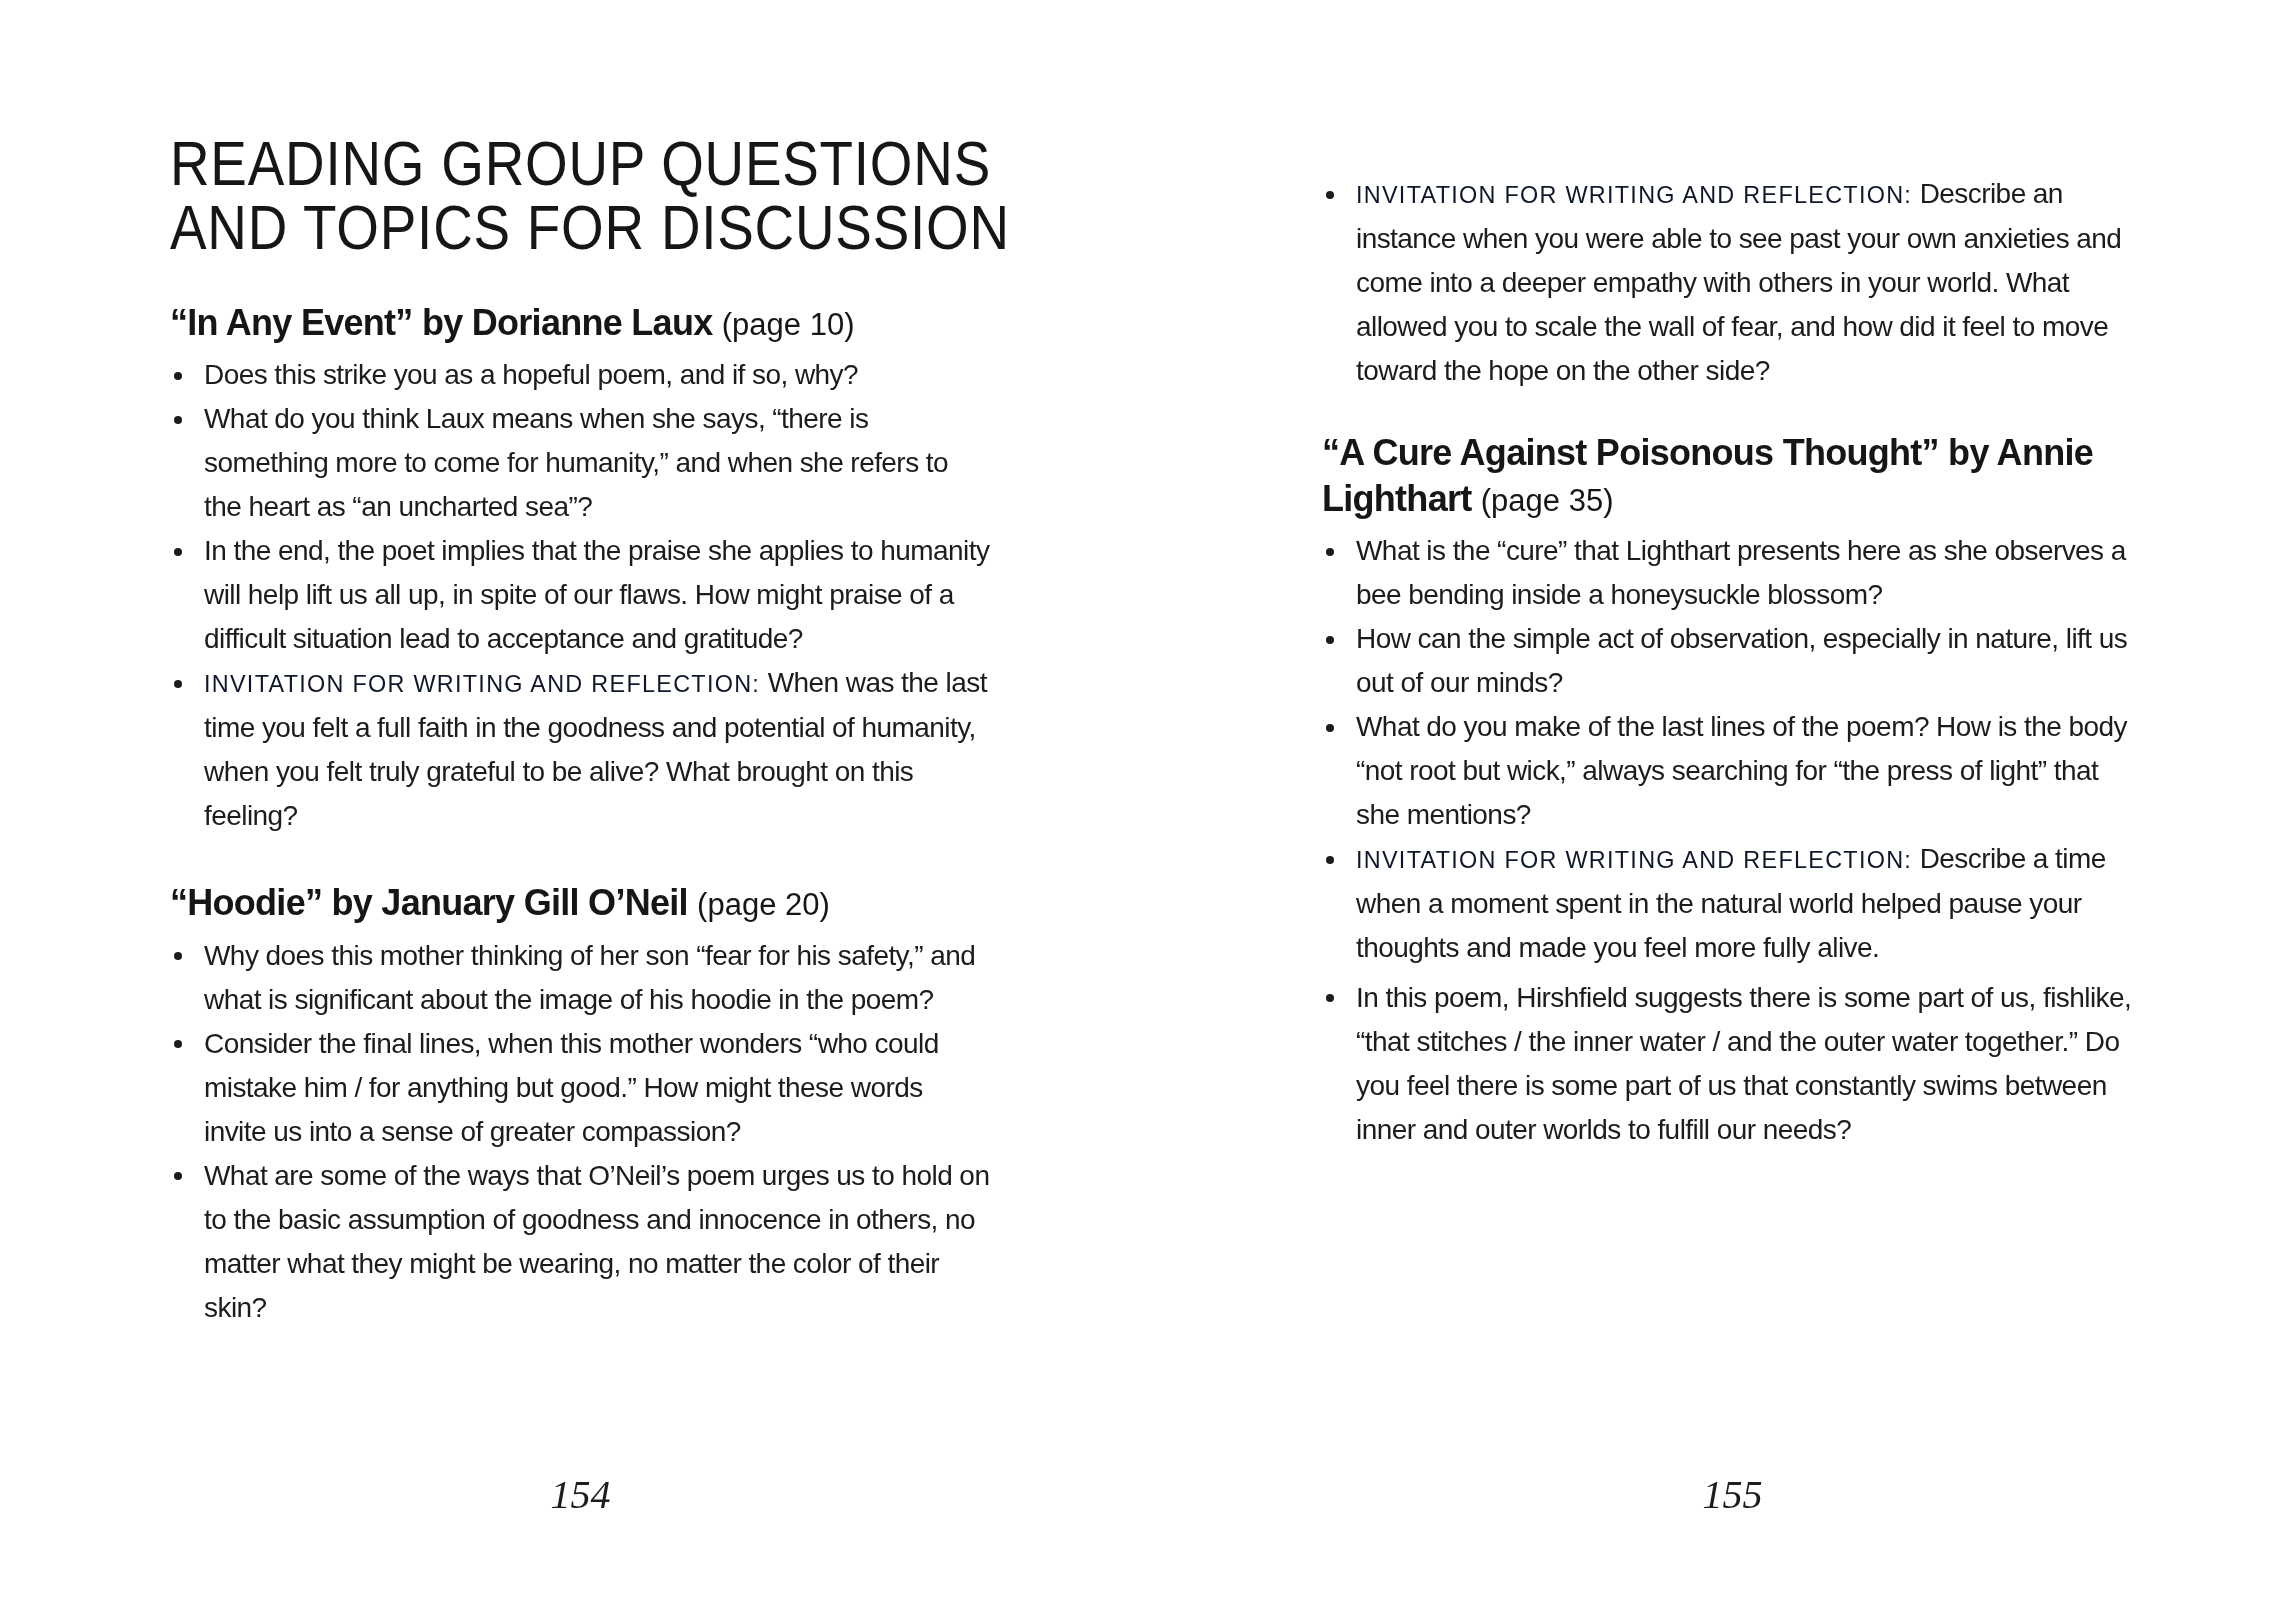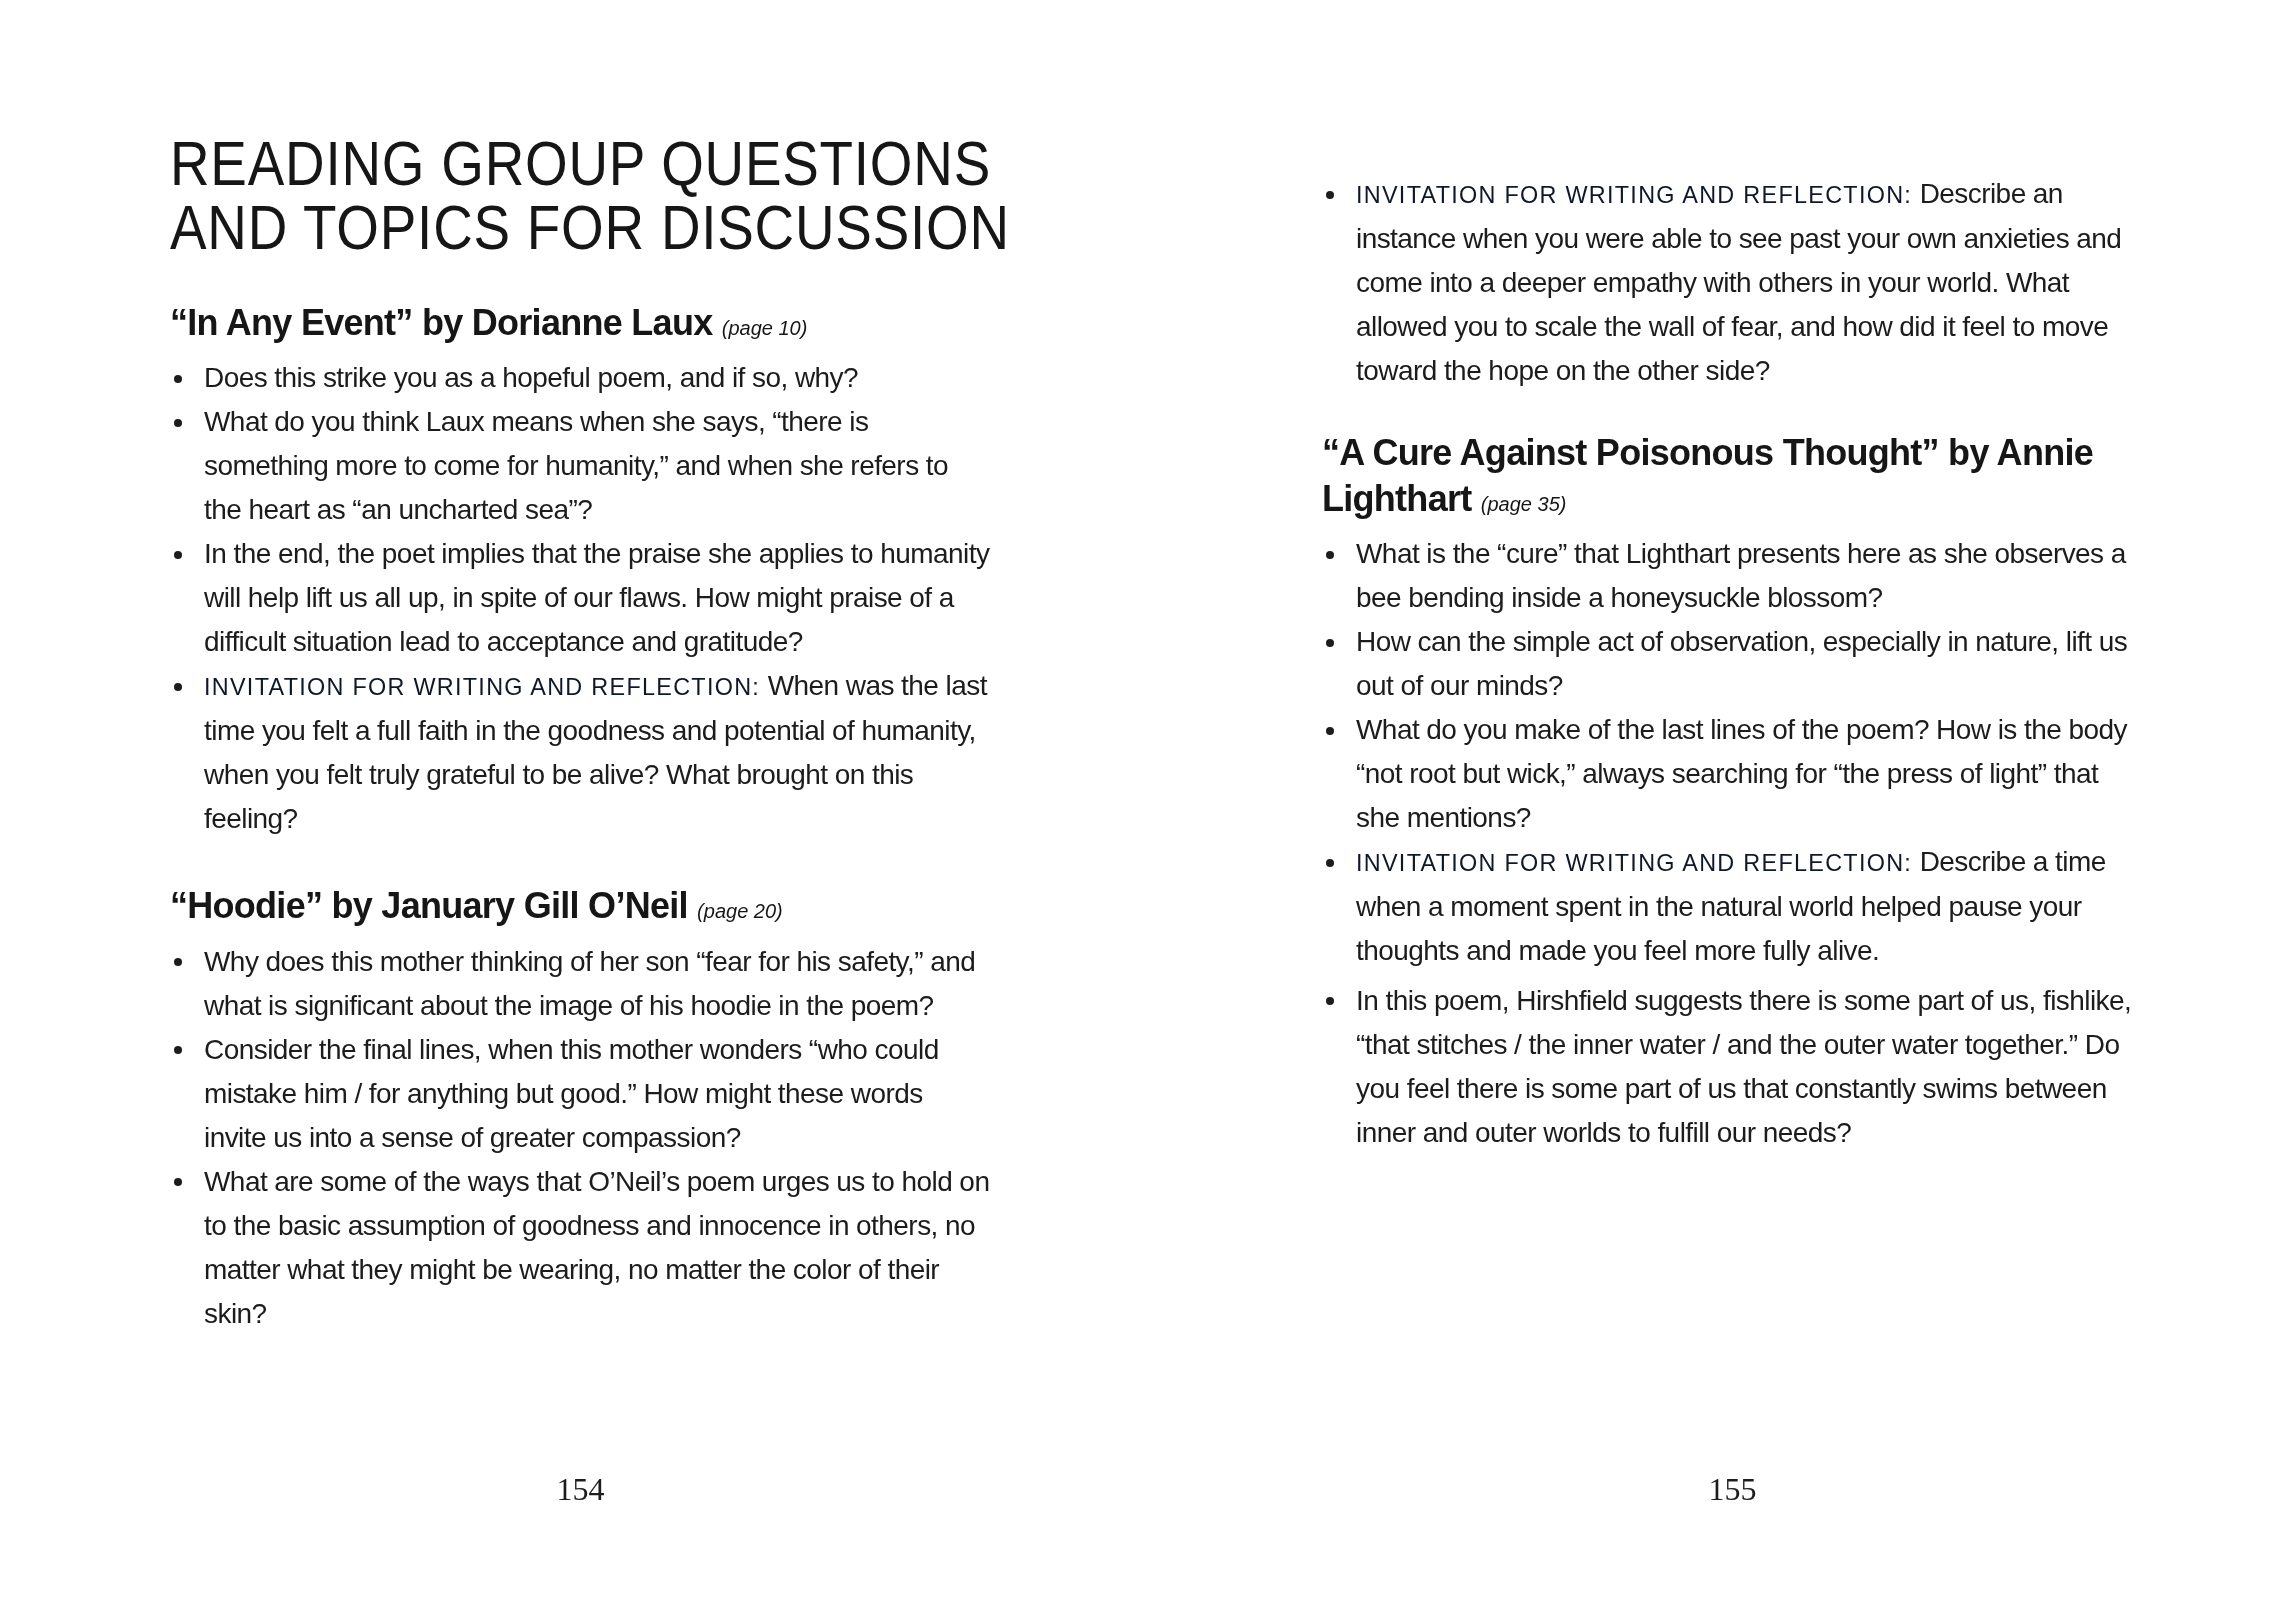--- a/index.html
+++ b/index.html
@@ -18,21 +18,21 @@
 
   
   .book-title { font-size:63px; line-height:64px; font-weight:400; color:#161616; letter-spacing:0.9px; }
   .title-line { display:block; transform:scaleX(0.87); transform-origin:0 50%; white-space:nowrap; }
 
   
   h2.section-heading {
     font-size:36px; line-height:46px; font-weight:700; color:#161616;
     letter-spacing:-0.02em;
   }
-  .page-ref { font-size:20px; font-weight:400; letter-spacing:0; white-space:nowrap;font-style:italic; }
+  .page-ref { font-size:31px; font-weight:400; letter-spacing:0; white-space:nowrap; }
 
   
   ul.qlist { list-style:none; margin:5.3px 0 0 0; padding:0 0 0 34px; }
   ul.qlist li {
     position:relative;
     font-size:28px; line-height:44px; letter-spacing:-0.02em;
     color:#1c1c1c;
   }
   ul.qlist li::before {
     content:""; position:absolute; left:-30px; top:18.5px;
@@ -46,22 +46,22 @@
   .title-block { margin-bottom:41px; }
   .section { margin-top:0; }
   .page-left .section-1 h2 { margin-top:0; }
   .page-left .section-2 h2 { margin-top:42px; }
   .page-right .section-1 h2 { margin-top:37px; }
   .page-right .section-2 h2 { margin-top:39px; }
 
   
   .folio {
     position:absolute; left:0; width:821px; text-align:center;
-    font-family:"Liberation Serif", serif; 
-    font-size:32px; color:#1d1d1d;
+    font-family:"Liberation Serif", serif; font-style:italic;
+    font-size:40px; color:#1d1d1d;
   }
   .page-left  .folio { top:1340px; }
   .page-right .folio { top:1299px; }
 </style>
 </head>
 <body>
 
 <section class="page page-left">
   <div class="title-block">
     <h1 class="book-title">

